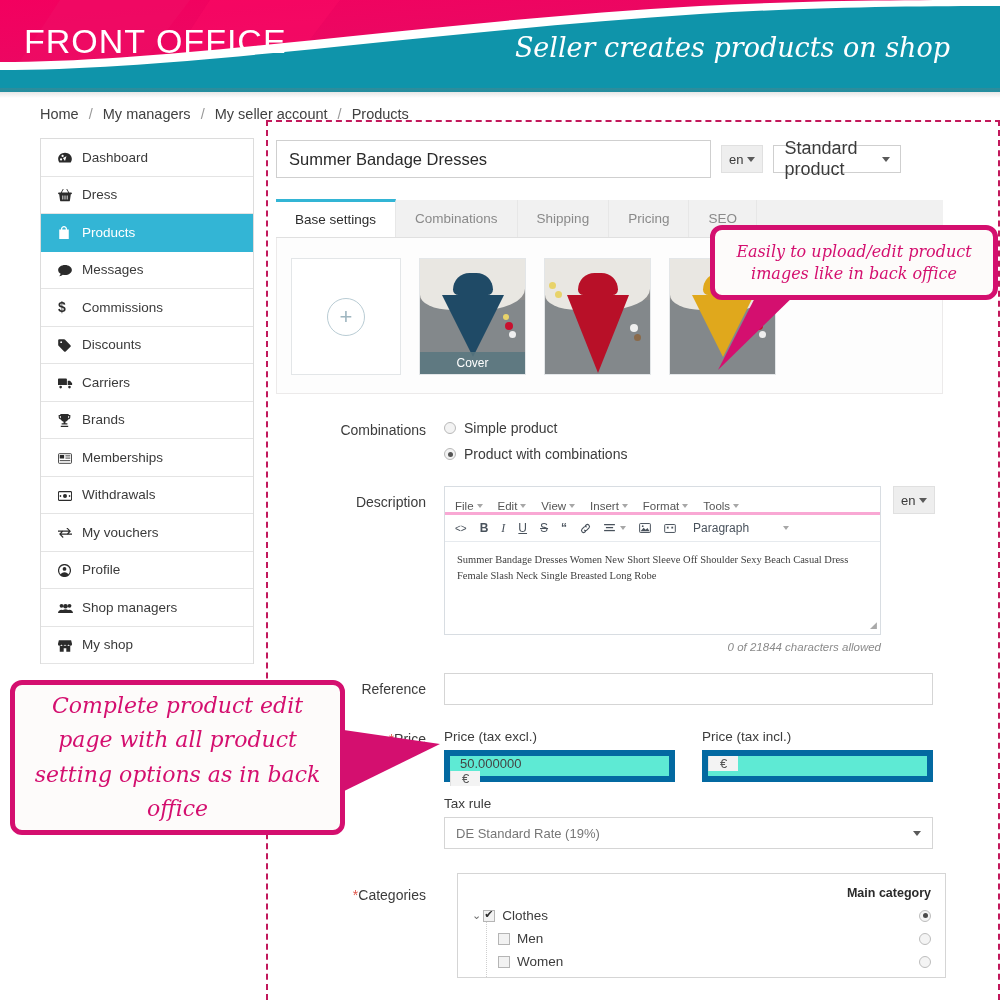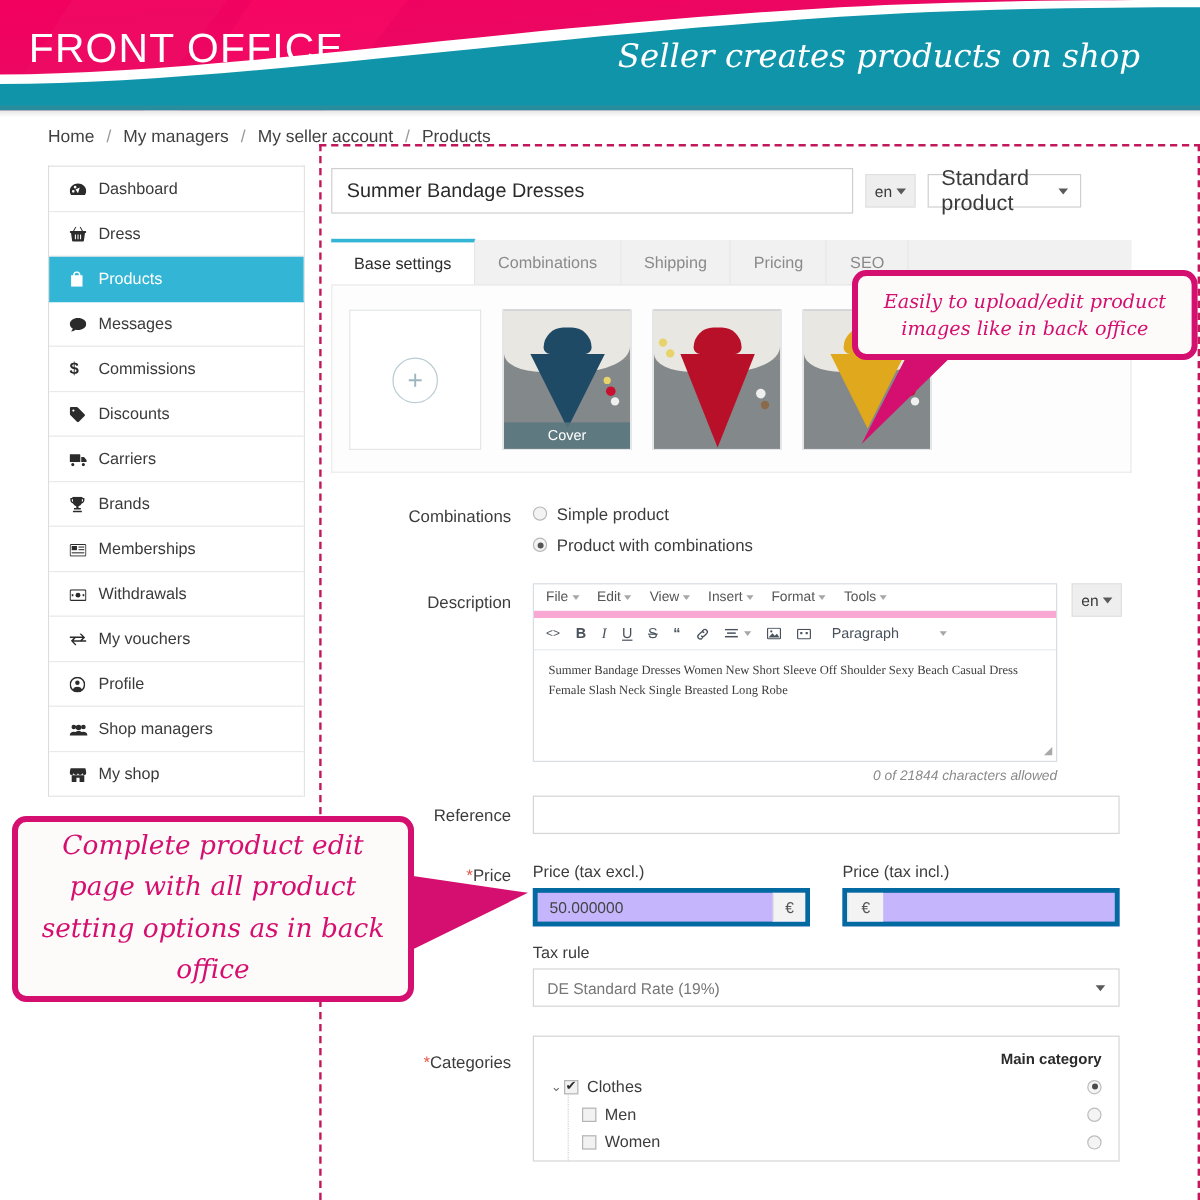--- a/index.html
+++ b/index.html
@@ -199,21 +199,21 @@
     border:1px solid #b9b9b9; background:#f3f3f3; display:inline-block;
     position:relative;
   }
   .radio.checked::after {
     content:''; position:absolute; left:2.5px; top:2.5px;
     width:5px; height:5px; border-radius:50%; background:#555;
   }
 
   
   .editor { width: 437px; border:1px solid #d8dde2; background:#fff; }
-  .ed-menu { display:flex; align-items:center; height:28px; border-bottom:6px solid #f9a8d4; padding-left:10px; gap:15px; }
+  .ed-menu { display:flex; align-items:flex-end; height:28px; border-bottom:3px solid #f9a8d4; padding-left:10px; gap:15px; }
   .ed-menu-item { font-size:11.5px; color:#555; display:flex; align-items:center; gap:3px; }
   .mini-caret { border-left:3px solid transparent; border-right:3px solid transparent; border-top:4px solid #a7a7a7; }
   .ed-tools { display:flex; align-items:center; height:27px; border-bottom:1px solid #e6eaee; padding-left:10px; gap:13px; font-size:12px; color:#49525c; }
   .ed-tools .tl { display:flex; align-items:center; }
   .ed-body {
     height: 92px; padding: 10px 12px;
     font-family:Liberation Serif, serif;
     font-size: 10.5px; color:#3d3d3d; line-height:1.5;
     position:relative;
   }
@@ -226,21 +226,21 @@
   }
 
   .txt-input {
     width: 489px; height: 32px;
     border:1px solid #d5d5d5; background:#fff;
   }
   .price-grid { display:flex; gap: 27px; }
   .price-col { width: 231px; }
   .price-cap { font-size: 13.5px; color:#3c3c3c; margin-bottom: 6px; }
   .price-inp {
-    display:flex; height: 32px; border:4px solid #0369a1; background:#c4b5fd;
+    display:flex; height: 32px; border:6px solid #0369a1; background:#5eead4;flex-direction:column;
   }
   .price-inp input {
     border:none; outline:none; flex:1; padding: 0 10px;
     font-size: 13px; color:#444; font-family:"Liberation Sans", sans-serif;
     background:transparent;
   }
   .price-suffix {
     width: 30px; background:#f3f3f3; border-left:1px solid #e0e0e0;
     display:flex; align-items:center; justify-content:center;
     font-size: 13px; color:#555;
@@ -667,21 +667,21 @@
         </div>
         <div class="charcount">0 of 21844 characters allowed</div>
       </div>
       <div class="ed-lang">
         <span>en</span>
         <span class="caret"></span>
       </div>
     </div>
   </div>
 
-  <div class="frow" style="margin-top:10px;justify-content:space-between;">
+  <div class="frow" style="margin-top:20px;justify-content:space-between;">
     <div class="flabel" style="padding-top:8px;">Reference</div>
     <div class="fctrl">
       <input class="txt-input" value="" style="">
     </div>
   </div>
 
   <div class="frow" style="margin-top:24px;">
     <div class="flabel">
       <span class="req">*</span><span>Price</span>
     </div>
@@ -702,21 +702,21 @@
         </div>
       </div>
       <div class="price-cap" style="margin-top:14px;">Tax rule</div>
       <div class="select-box">
         <span>DE Standard Rate (19%)</span>
         <span class="caret"></span>
       </div>
     </div>
   </div>
 
-  <div class="frow" style="margin-top:24px;">
+  <div class="frow" style="margin-top:24px;gap:13px;">
     <div class="flabel" style="padding-top:14px;">
       <span class="req">*</span><span>Categories</span>
     </div>
     <div class="fctrl">
       <div class="cat-box">
         <div class="main-cat-head">Main category</div>
         <div class="tree-line"></div>
         <div class="cat-row">
           <span class="chev">⌄</span>
           <span class="cbox checked"></span>

